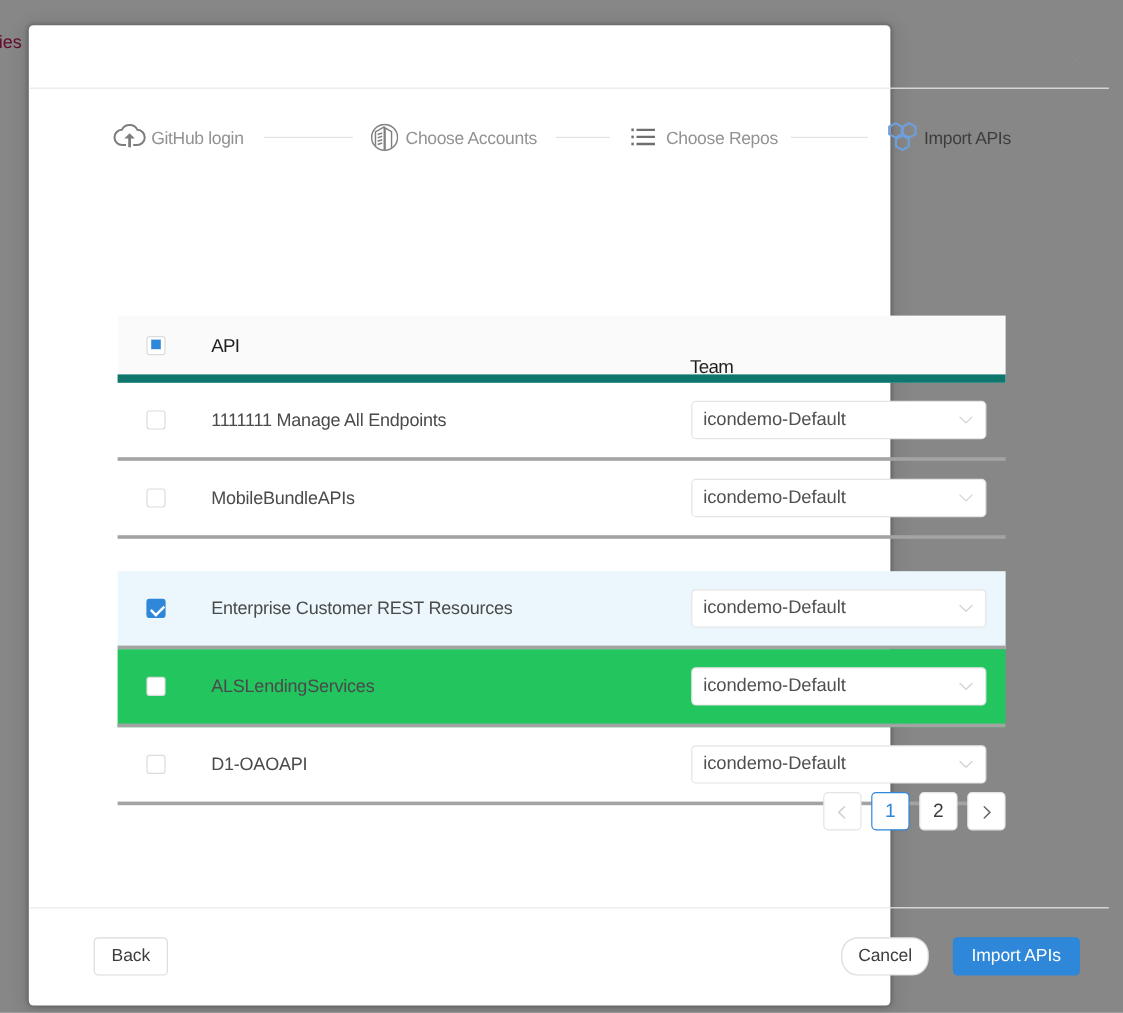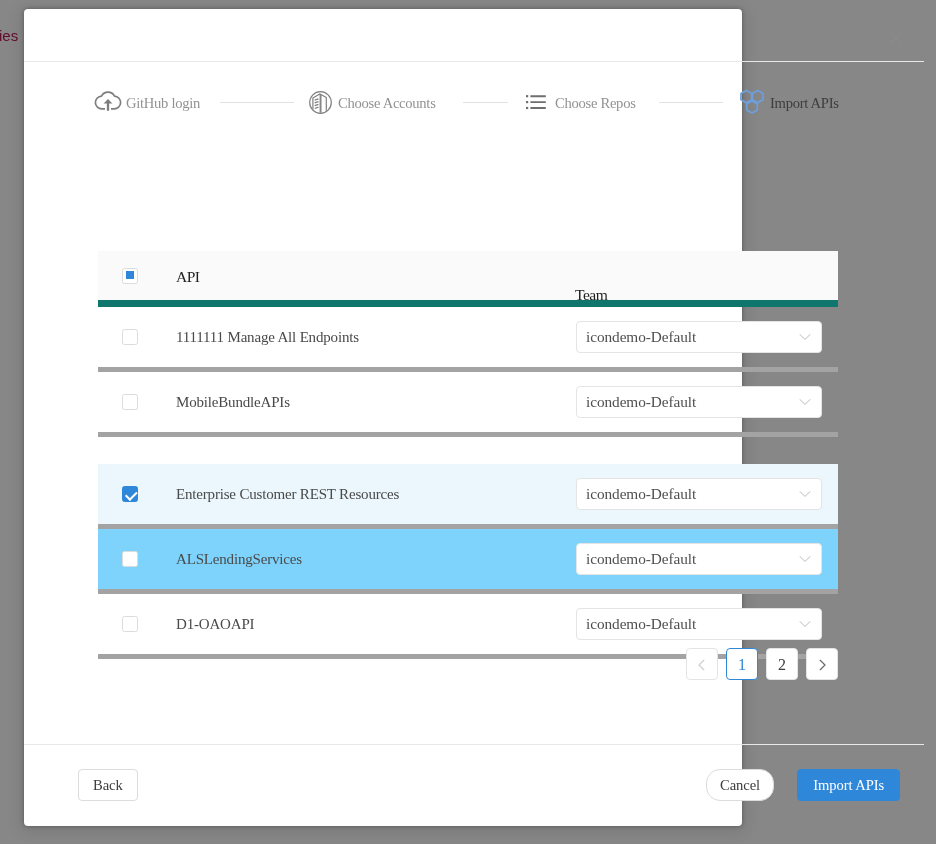--- a/index.html
+++ b/index.html
@@ -7,24 +7,23 @@
   body {
     width: 936px; height: 844px; overflow: hidden;
     font-family: "Liberation Sans", sans-serif;
     background: #ffffff;
     -webkit-font-smoothing: antialiased;
   }
   .page-behind { position:absolute; inset:0; background:#fff; }
   .behind-text { position:absolute; left:-1px; top:27px; font-size:15px; color:#be185d; white-space:nowrap; }
   .overlay { position:absolute; inset:0; background: rgba(0,0,0,0.47); }
   .modal {
-    position:absolute; left:24px; top:9px; width:718px; height:817px;
+    position:absolute; left:24px; top:21px; width:718px; height:817px;
     background:#fff; border-radius:4px;
     box-shadow: 0 0 4px 0 rgba(0,0,0,.32), 0 3px 16px 3px rgba(0,0,0,.10);
-    font-family: Liberation Serif, serif;
   }
   .modal-header { position:absolute; left:0; top:0; width:900px; height:53px; border-bottom:1px solid #e8e8e8; }
   .close-btn {
     position:absolute; right:0px; top:0px; width:56px; height:53px;
     display:flex; align-items:center; justify-content:center; cursor:pointer; padding-top:4px;
   }
   .close-btn svg { display:block; }
 
   
   .stepper { position:absolute; left:0; top:0; width:900px; height:844px; }
@@ -35,30 +34,30 @@
   .step-line { position:absolute; top:93px; height:1px; background:#e2e2e2; }
   .s1 { left:70px; } .s2 { left:282px; } .s3 { left:499px; } .s4 { left:714px; }
   .l1 { left:196px; width:74px; } .l2 { left:439px; width:45px; } .l3 { left:635px; width:64px; }
 
   
   .desc { position:absolute; left:96px; top:174px; width:700px; text-align:center;
           font-size:14px; line-height:22px; color:#a3a3a3; }
 
   
   .tbl { position:absolute; left:74px; top:242px; width:740px; }
-  .trow { display:flex; align-items:center; border-bottom:5px solid #a3a3a3; }
+  .trow { display:flex; align-items:center; border-bottom:3px solid #a3a3a3; }
   .thead { height:56px; background:#fafafa; border-bottom:7px solid #0f766e; }
   .cell-chk { width:78px; display:flex; justify-content:flex-start; padding-left:24px; }
   .cell-api { flex:1 1 auto; font-size:15px; color:#4a4a4a; letter-spacing:-0.18px; }
   .cell-team { width:264px; padding-left:2px; }
   .thead .cell-team { padding-left:1px;margin-top:36px; }
   .thead .cell-api, .thead .cell-team { font-size:15.6px; color:#1f1f1f; letter-spacing:-0.55px; position:relative; top:1px; }
   .trow.data { height:65px; }
   .trow.sel { background:#ebf7fd;margin-top:27px; }
-  .trow.hov { background:#7dd3fc; }
+  .trow.hov { background:#22c55e; }
 
   .chk { width:16px; height:16px; border:1px solid #dcdcdc; border-radius:2.5px; background:#fff; position:relative; cursor:pointer;}
   .chk.indet::after { content:""; position:absolute; left:2.6px; top:2.2px; width:8.4px; height:8.4px; background:#2e87d8; }
   .chk.on { background:#2e87d8; border-color:#2e87d8; }
   .chk.on::after { content:""; position:absolute; left:4.8px; top:1.8px; width:4.6px; height:8.6px;
                    border:2px solid #fff; border-top:0; border-left:0; transform:rotate(45deg); }
 
   .sel-box { width:246px; height:32px; border:1px solid #e4e4e4; border-radius:4px; background:#fff;
              display:flex; align-items:center; padding:0 9px; position:relative; cursor:pointer;text-align:center; }
   .sel-val { font-size:15.3px; color:#4f4f4f; letter-spacing:-0.07px; }

